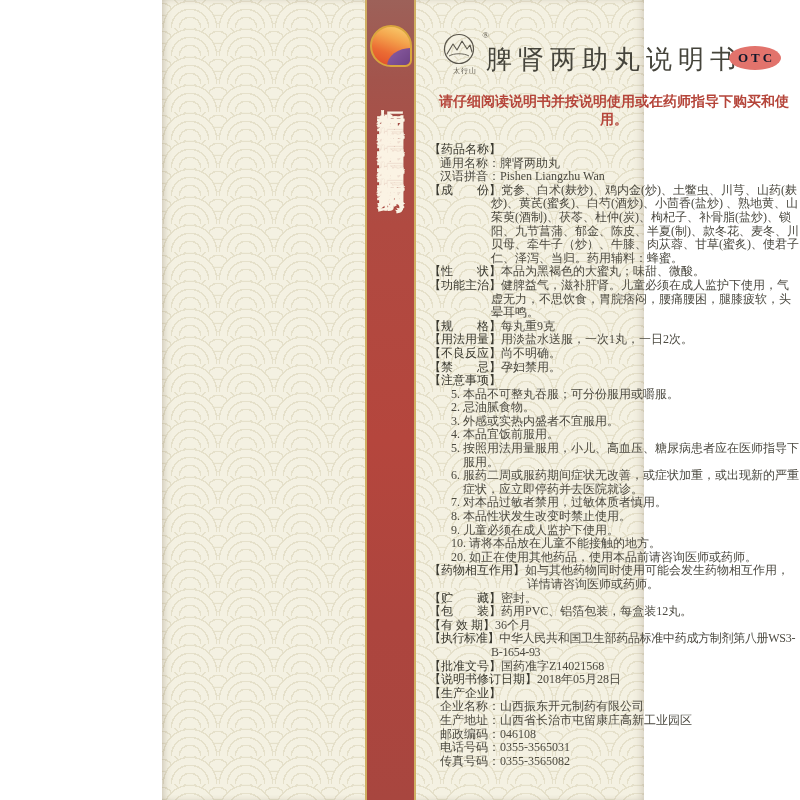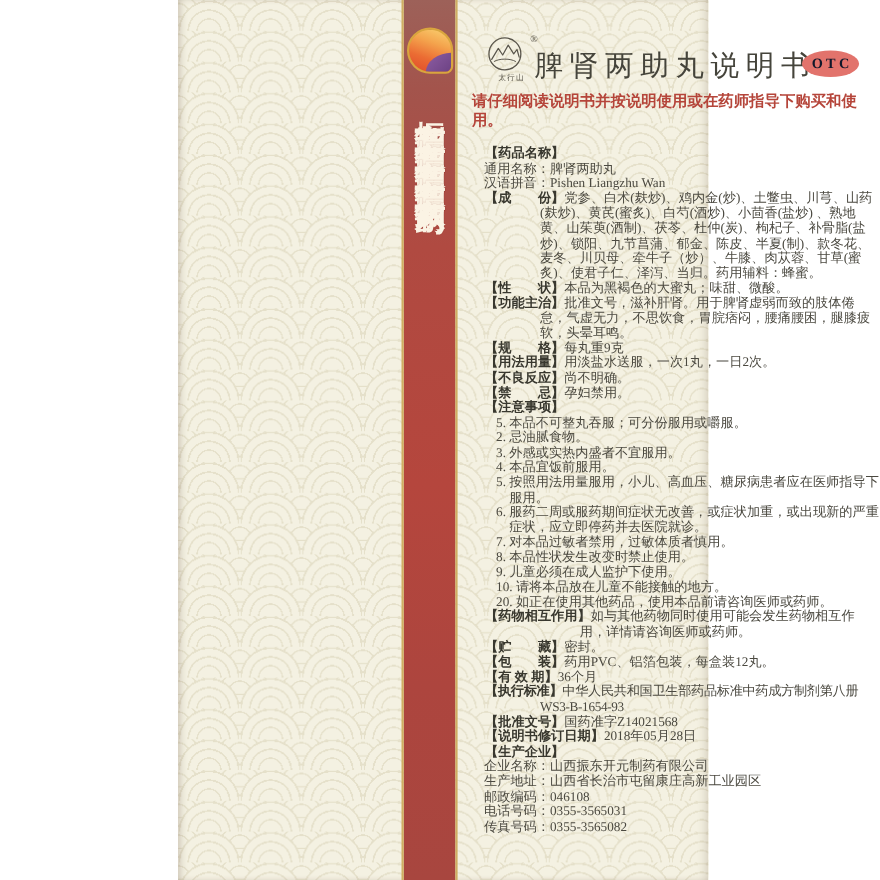--- a/index.html
+++ b/index.html
@@ -65,25 +65,25 @@
     position:absolute;left:300px;top:46px;width:52px;height:24px;border-radius:50%;
     background:#e2736c;color:#0f172a;font-weight:bold;font-size:13px;letter-spacing:3px;
     display:flex;align-items:center;justify-content:center;text-indent:3px;
     font-family:"Liberation Serif",serif;
   }
   .title{
     margin:42px 0 0;text-align:center;font-weight:normal;
     font-size:26px;letter-spacing:6px;color:#45443b;
   }
   .subtitle{
-    margin-top:6px;text-align:left;color:#b5453a;
+    margin-top:16px;text-align:center;color:#b5453a;
     font-size:14px;font-weight:bold;
   }
   .body{margin-top:14px;font-size:12px;line-height:13.6px;}
-  .body .lbl{font-weight:bold;color:#39382f;margin-left:12px;}
+  .body .lbl{font-weight:normal;color:#39382f;}
   .kv{padding-left:62px;text-indent:-62px;}
   .kv-wide{padding-left:98px;text-indent:-98px;}
   .sub{padding-left:11px;}
   .note{padding-left:34px;text-indent:-12px;}
   .std{letter-spacing:-0.3px;}
 </style>
 </head>
 <body>
 
 <div class="paper">
@@ -113,21 +113,21 @@
     <div class="subtitle">请仔细阅读说明书并按说明使用或在药师指导下购买和使用。</div>
 
     <div class="body">
 
       <div class="kv"><b class="lbl">【药品名称】</b></div>
       <div class="sub">通用名称：脾肾两助丸</div>
       <div class="sub">汉语拼音：Pishen Liangzhu Wan</div>
 
       <div class="kv"><b class="lbl">【成　　份】</b><span>党参、白术(麸炒)、鸡内金(炒)、土鳖虫、川芎、山药(麸炒)、黄芪(蜜炙)、白芍(酒炒)、小茴香(盐炒) 、熟地黄、山茱萸(酒制)、茯苓、杜仲(炭)、枸杞子、补骨脂(盐炒)、锁阳、九节菖蒲、郁金、陈皮、半夏(制)、款冬花、麦冬、川贝母、牵牛子（炒）、牛膝、肉苁蓉、甘草(蜜炙)、使君子仁、泽泻、当归。药用辅料：蜂蜜。</span></div>
       <div class="kv"><b class="lbl">【性　　状】</b><span>本品为黑褐色的大蜜丸；味甜、微酸。</span></div>
-      <div class="kv"><b class="lbl">【功能主治】</b><span>批准文号，滋补肝肾。用于脾肾虚弱而致的肢体倦怠，气虚无力，不思饮食，胃脘痞闷，腰痛腰困，腿膝疲软，头晕耳鸣。</span></div>
+      <div class="kv"><b class="lbl">【功能主治】</b><span>健脾益气，滋补肝肾。儿童必须在成人监护下使用，气虚无力，不思饮食，胃脘痞闷，腰痛腰困，腿膝疲软，头晕耳鸣。</span></div>
       <div class="kv"><b class="lbl">【规　　格】</b><span>每丸重9克</span></div>
       <div class="kv"><b class="lbl">【用法用量】</b><span>用淡盐水送服，一次1丸，一日2次。</span></div>
       <div class="kv"><b class="lbl">【不良反应】</b><span>尚不明确。</span></div>
       <div class="kv"><b class="lbl">【禁　　忌】</b><span>孕妇禁用。</span></div>
 
       <div class="kv"><b class="lbl">【注意事项】</b></div>
       <div class="note">5. 本品不可整丸吞服；可分份服用或嚼服。</div>
       <div class="note">2. 忌油腻食物。</div>
       <div class="note">3. 外感或实热内盛者不宜服用。</div>
       <div class="note">4. 本品宜饭前服用。</div>

